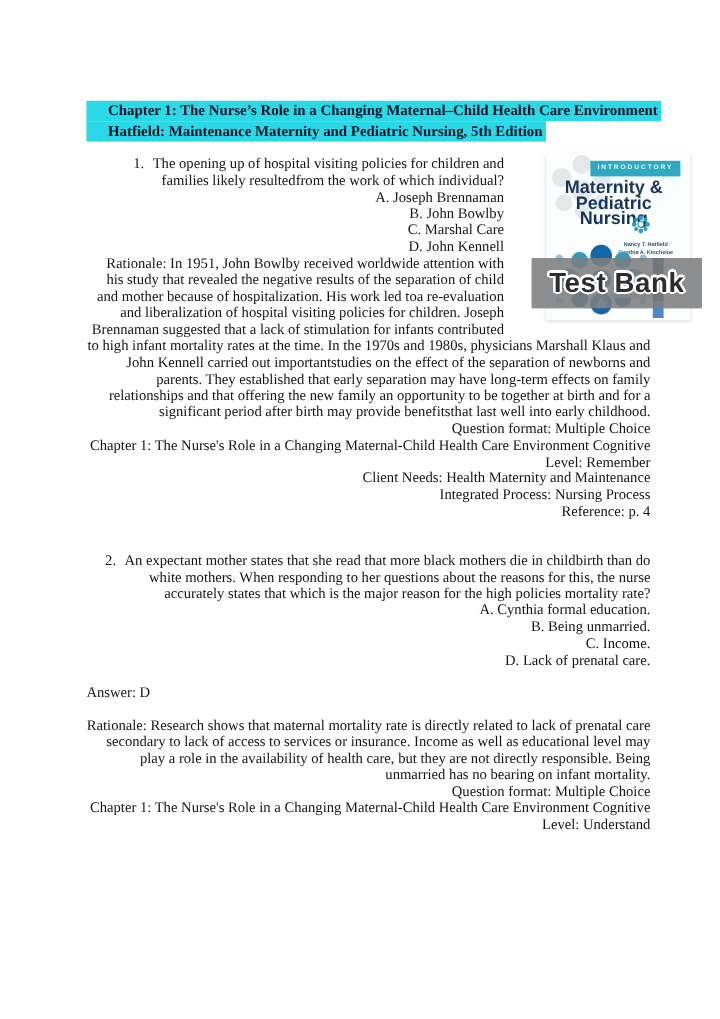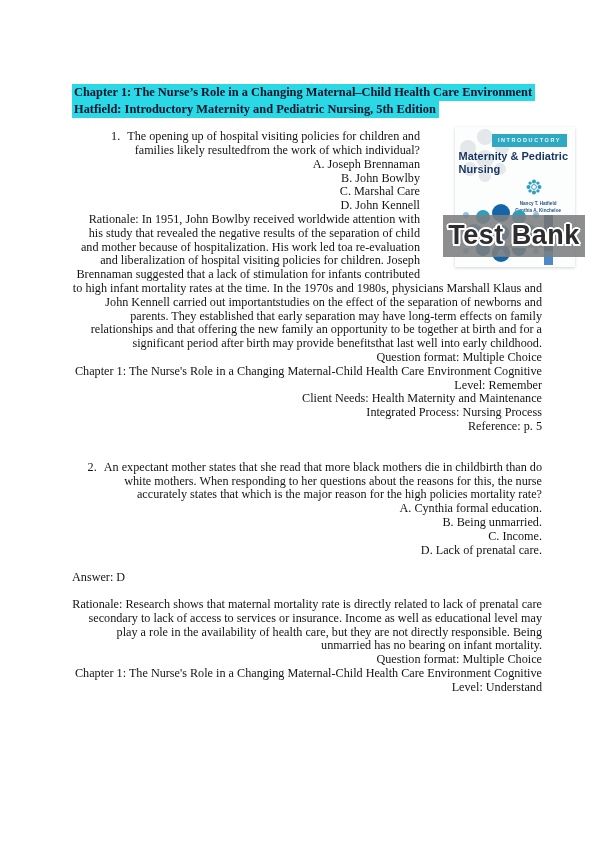--- a/index.html
+++ b/index.html
@@ -10,43 +10,43 @@
     background: #fff;
     overflow: hidden;
     font-family: "Liberation Serif", serif;
     font-size: 12.2px; line-height: 13.8px;
     color: #141414;
     padding: 84px 58px 0 72px;
   }
   .header { font-weight: bold; font-size: 12.4px; line-height: 16.6px; color: #04132a; }
   .header .hl {
     background: var(--highlight, #2bd8e6);
-    padding: 1px 3px 2px 2px;
+    padding: 1px 3px 2px 18px;
     white-space: nowrap;
   }
   .qwrap { margin-top: 13px; }
 
   
   .cover-float { float: right; width: 112px; height: 140px; position: relative; margin: 0 0 3px 10px; }
   .cover-art {
     position: absolute; top: -3px; right: -33px; width: 120px; height: 140px;
     background: #fcfdfd; box-shadow: 0 1px 3px rgba(0,0,0,.18);
   }
   .flower-gray { position: absolute; left: 2px; top: 2px; }
   .banner {
     position: absolute; top: 7px; left: 37px; width: 75px; height: 13px;
     background: var(--banner, #2fa9c2);
     color: #e8f6f9; font-family: "Liberation Sans", sans-serif;
     font-size: 5.5px; font-weight: bold; letter-spacing: 1.6px;
     text-align: center; line-height: 13px;
   }
   .cover-title {
-    position: absolute; top: 23px; right: 7px; text-align: left;
+    position: absolute; top: 23px; right: 7px; text-align: center;
     font-family: "Liberation Sans", sans-serif; font-weight: bold;
-    color: var(--navy, #17365d); font-size: 11px; line-height: 13px;
+    color: var(--navy, #17365d); font-size: 15px; line-height: 13px;
   }
   .asterisk { position: absolute; top: 52px; right: 33px; }
   .authors {
     position: absolute; top: 74px; right: 14px; text-align: center;
     font-family: "Liberation Sans", sans-serif; font-size: 4.6px; line-height: 6.4px;
     color: #2a5683; font-weight: bold;
   }
   .flower-color { position: absolute; left: 1px; top: 76px; }
   .spine-bar {
     position: absolute; left: 89px; top: 88px; width: 9px; height: 50px;
@@ -55,39 +55,39 @@
   .publisher { position: absolute; left: 46px; top: 116px; width: 42px; height: 6px; display: flex; gap: 2px; align-items: center; }
   .publisher .sq { width: 5px; height: 5px; background: #2e6db4; }
   .publisher .tx { flex: 1; height: 3px; background: #bdc1c6; }
   .tb-band {
     position: absolute; left: 13px; top: 85px; width: 142px; height: 42px;
     background: rgba(124,126,128,0.88); z-index: 3;
     display: flex; align-items: center; justify-content: center;
   }
   .tb-band span {
     font-family: "Liberation Sans", sans-serif; font-weight: bold;
-    font-size: 27px; letter-spacing: .5px; color: #2d2d2f;
+    font-size: 23px; letter-spacing: .5px; color: #2d2d2f;
     text-shadow: -2px 0 0 #fff, 2px 0 0 #fff, 0 -2px 0 #fff, 0 2px 0 #fff,
                  -1.5px -1.5px 0 #fff, 1.5px -1.5px 0 #fff, -1.5px 1.5px 0 #fff, 1.5px 1.5px 0 #fff;
   }
 
   
   .stem, .option, .para, .meta { margin: 0; text-align: right; }
   .qnum { margin-right: 7px; }
   .answer-line { margin: 13.5px 0; }
   .q2 { margin-top: 27px; }
 </style>
 </head>
 <body>
 
 <div class="page">
 
   <div class="header">
     <div><span class="hl">Chapter 1: The Nurse’s Role in a Changing Maternal–Child Health Care Environment</span></div>
-    <div><span class="hl">Hatfield: Introductory Maternity and Pediatric Nursing, 5th Edition</span></div>
+    <div><span class="hl">Hatfield: Maintenance Maternity and Pediatric Nursing, 5th Edition</span></div>
   </div>
 
   <div class="qwrap">
 
     <div class="cover-float">
       <div class="cover-art">
         <svg class="flower-gray" width="58" height="54" viewBox="0 0 58 54">
           <g fill="#e4e8ea">
             <circle cx="28" cy="8" r="8"></circle>
               <circle cx="11" cy="19" r="8"></circle>
@@ -155,21 +155,21 @@
       <p class="stem"><span class="qnum">1.</span><span>The opening up of hospital visiting policies for children and families likely resultedfrom the work of which individual?</span></p>
       <p class="option">A. Joseph Brennaman</p>
       <p class="option">B. John Bowlby</p>
       <p class="option">C. Marshal Care</p>
       <p class="option">D. John Kennell</p>
       <p class="para">Rationale: In 1951, John Bowlby received worldwide attention with his study that revealed the negative results of the separation of child and mother because of hospitalization. His work led toa re-evaluation and liberalization of hospital visiting policies for children. Joseph Brennaman suggested that a lack of stimulation for infants contributed to high infant mortality rates at the time. In the 1970s and 1980s, physicians Marshall Klaus and John Kennell carried out importantstudies on the effect of the separation of newborns and parents. They established that early separation may have long-term effects on family relationships and that offering the new family an opportunity to be together at birth and for a significant period after birth may provide benefitsthat last well into early childhood.</p>
       <p class="meta">Question format: Multiple Choice</p>
       <p class="meta">Chapter 1: The Nurse's Role in a Changing Maternal-Child Health Care Environment Cognitive Level: Remember</p>
       <p class="meta">Client Needs: Health Maternity and Maintenance</p>
       <p class="meta">Integrated Process: Nursing Process</p>
-      <p class="meta">Reference: p. 5</p>
+      <p class="meta">Reference: p. 4</p>
     </div>
 
     <div class="question q2">
       <p class="stem"><span class="qnum">2.</span><span>An expectant mother states that she read that more black mothers die in childbirth than do white mothers. When responding to her questions about the reasons for this, the nurse accurately states that which is the major reason for the high policies mortality rate?</span></p>
       <p class="option">A. Cynthia formal education.</p>
       <p class="option">B. Being unmarried.</p>
       <p class="option">C. Income.</p>
       <p class="option">D. Lack of prenatal care.</p>
       <p class="answer-line">Answer: D</p>
       <p class="para">Rationale: Research shows that maternal mortality rate is directly related to lack of prenatal care secondary to lack of access to services or insurance. Income as well as educational level may play a role in the availability of health care, but they are not directly responsible. Being unmarried has no bearing on infant mortality.</p>

